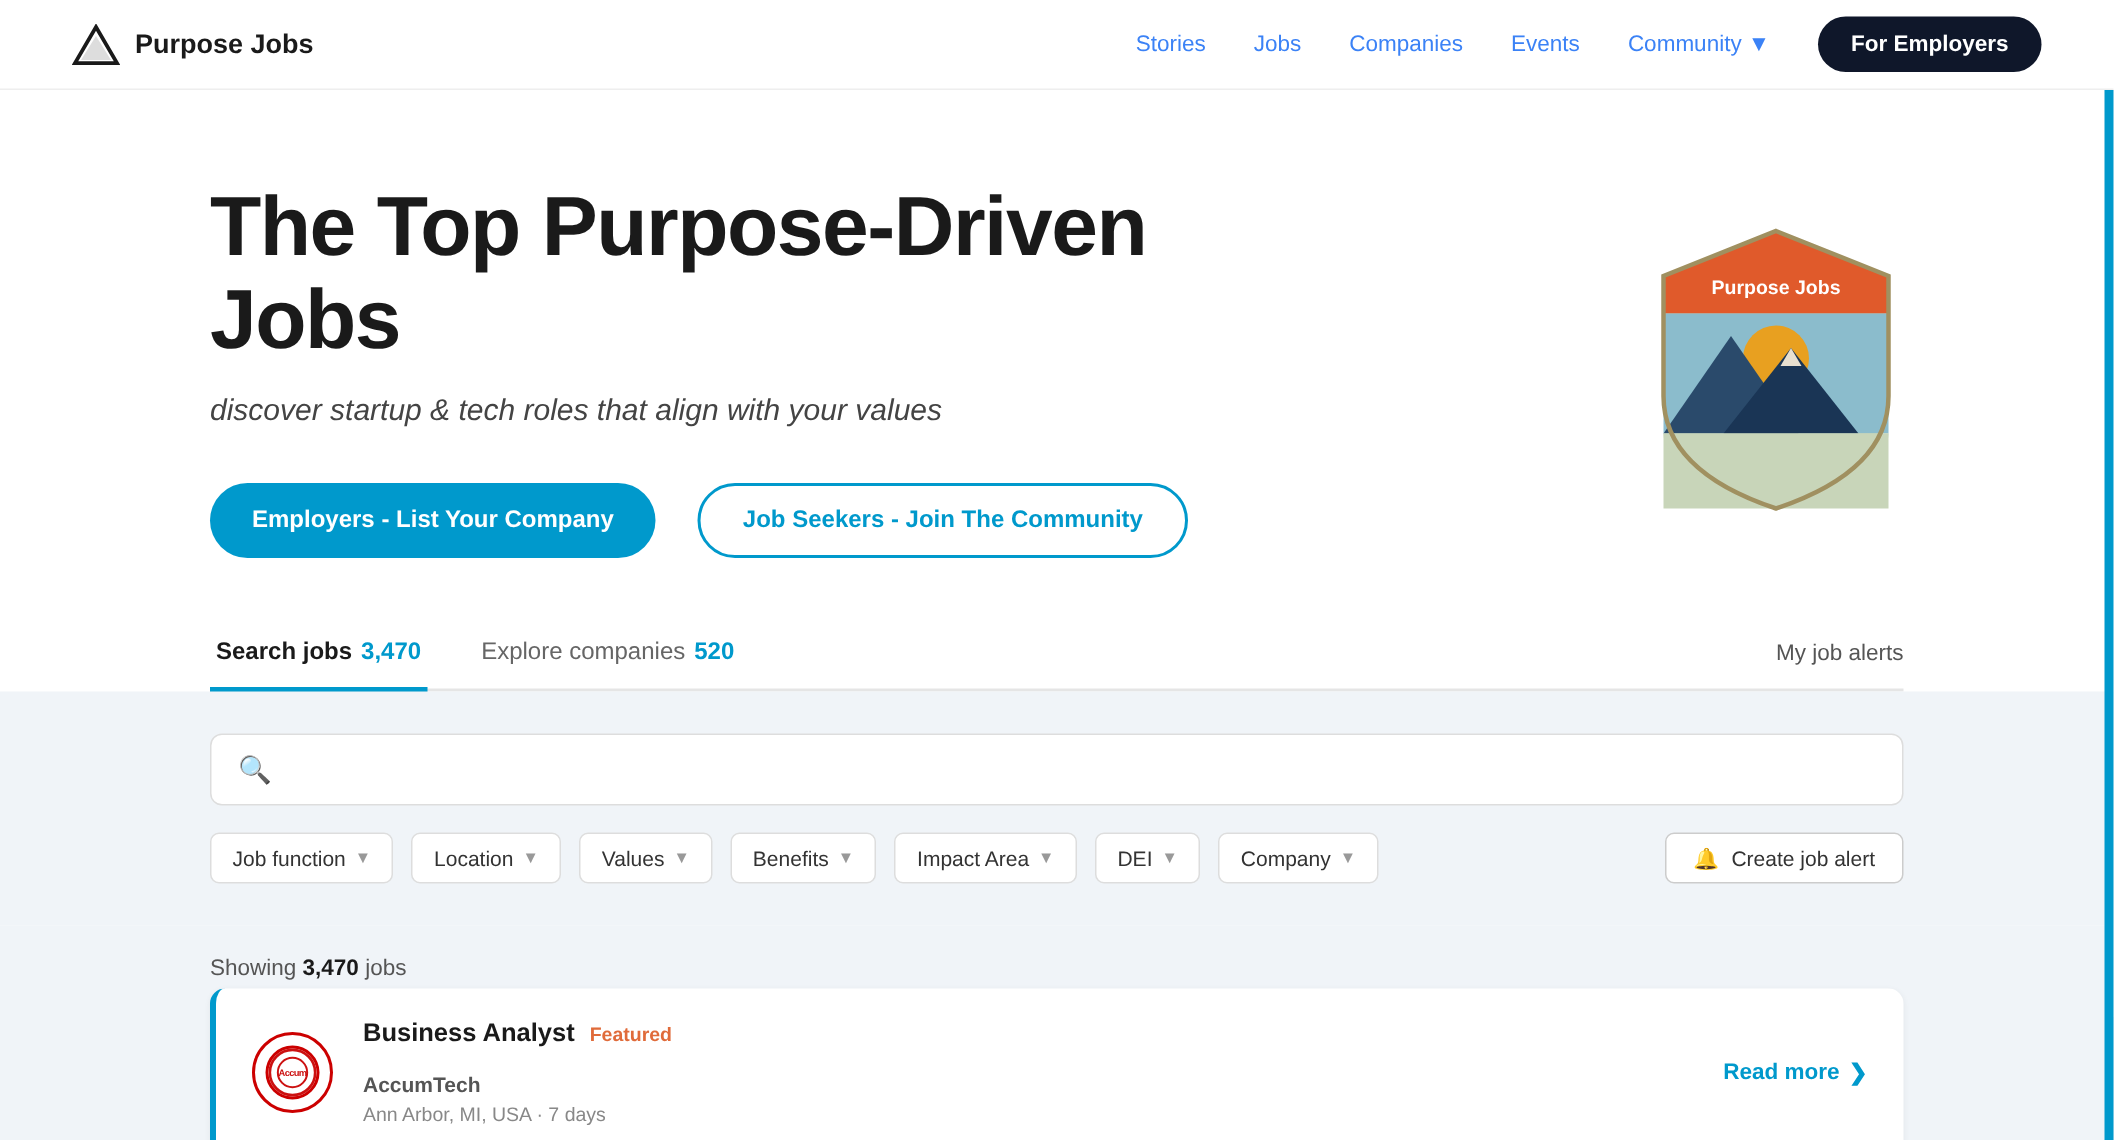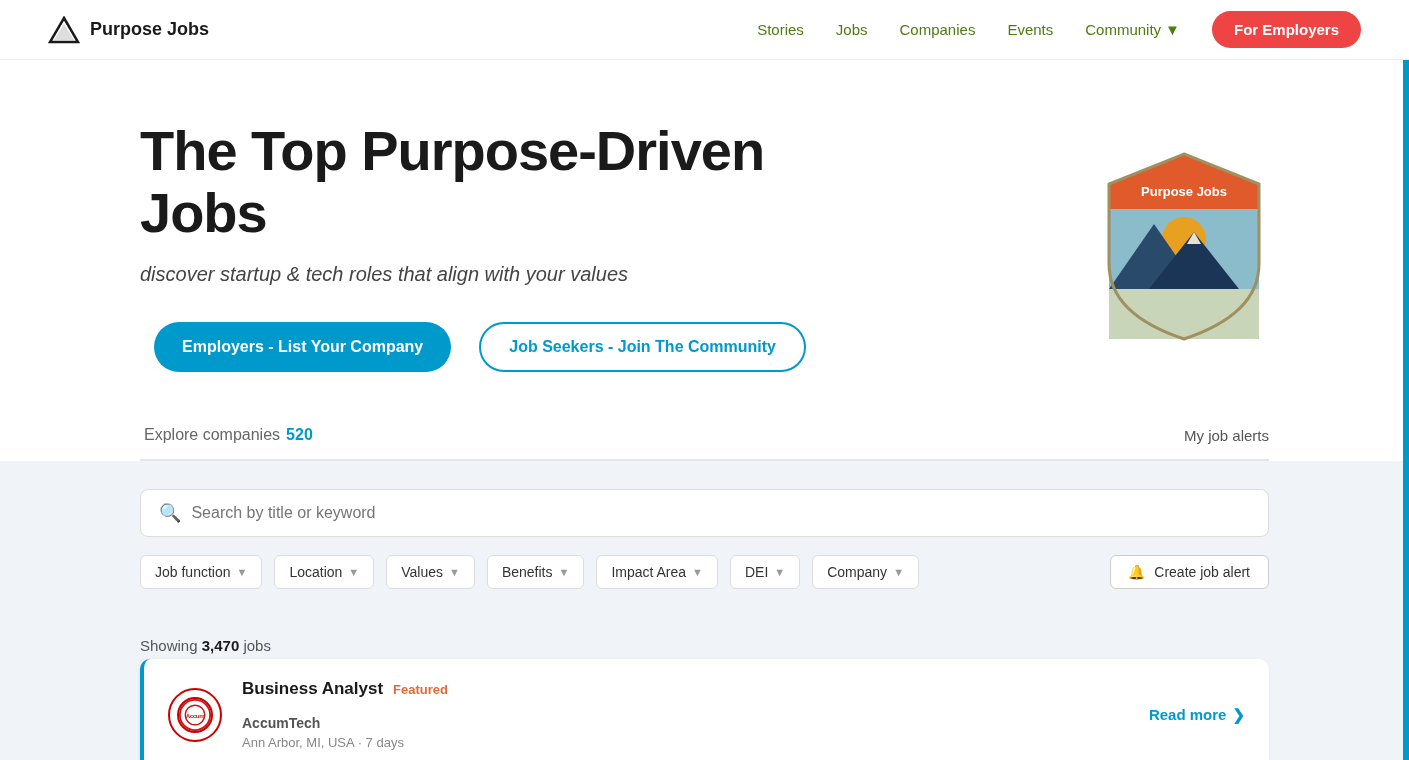--- a/index.html
+++ b/index.html
@@ -8,35 +8,35 @@
     
     nav {
       display: flex; align-items: center; justify-content: space-between;
       padding: 0 48px; height: 60px; border-bottom: 1px solid #eee;
       position: sticky; top: 0; background: #fff; z-index: 100;
     }
     .nav-logo { display: flex; align-items: center; gap: 10px; text-decoration: none; color: #1a1a1a; }
     .nav-logo-icon { width: 32px; height: 28px; }
     .nav-logo-text { font-size: 18px; font-weight: 700; }
     .nav-links { display: flex; align-items: center; gap: 32px; }
-    .nav-link { text-decoration: none; color: #4d7c0f; font-size: 15px; background: none; border: none; cursor: pointer; display: flex; align-items: center; gap: 4px; }
+    .nav-link { text-decoration: none; color: #3b82f6; font-size: 15px; background: none; border: none; cursor: pointer; display: flex; align-items: center; gap: 4px; }
     .nav-btn-employer {
-      background: #ef4444; color: #fff; border: none; border-radius: 24px;
+      background: #0f172a; color: #fff; border: none; border-radius: 24px;
       padding: 10px 22px; font-size: 15px; font-weight: 600; cursor: pointer;
     }
 
     
     .hero {
       display: flex; align-items: center; justify-content: space-between;
       padding: 60px 140px 40px 140px; max-width: 1409px; margin: 0 auto;
     }
     .hero-content { flex: 1; max-width: 680px; }
     .hero-title { font-size: 56px; font-weight: 900; line-height: 1.1; letter-spacing: -1px; margin-bottom: 20px; }
     .hero-subtitle { font-size: 20px; color: #444; margin-bottom: 36px; font-style: italic; }
-    .hero-buttons { display: flex; gap: 28px; flex-wrap: wrap; justify-content: center; }
+    .hero-buttons { display: flex; gap: 28px; flex-wrap: wrap; }
     .btn-employers {
       background: #0099cc; color: #fff; border: none; border-radius: 28px;
       padding: 14px 28px; font-size: 16px; font-weight: 700; cursor: pointer;
     }
     .btn-jobseekers {
       background: #fff; color: #0099cc; border: 2px solid #0099cc; border-radius: 28px;
       padding: 14px 28px; font-size: 16px; font-weight: 700; cursor: pointer;
     }
     .hero-badge { flex-shrink: 0; margin-left: 40px; }
 
@@ -182,32 +182,34 @@
       <path d="M10 145 Q10 170 85 195 Q160 170 160 145 Z" fill="#c8d5b9"></path>
 
       <path d="M85 10 L160 40 L160 120 Q160 170 85 195 Q10 170 10 120 L10 40 Z" fill="none" stroke="#a09060" stroke-width="3"></path>
     </svg>
   </div>
 </section>
 
 <div class="tabs-section">
   <div class="tabs-row">
     <div class="tabs-left">
+      <button class="tab active">
+        <span>Search jobs</span><span class="tab-count">3,470</span>
+      </button>
       <button class="tab">
         <span>Explore companies</span><span class="tab-count">520</span>
       </button>
     </div>
     <a class="my-alerts" href="#">My  job alerts</a>
   </div>
 </div>
 
 <div class="search-section">
   <div class="search-bar">
     <span class="search-icon">🔍</span>
-    <input class="search-input" type="text" placeholder="Search by title or keyword" style="">
   </div>
   <div class="filter-row">
     <button class="filter-btn">
       <span>Job function</span>
       <span class="filter-chevron">▼</span>
     </button>
     <button class="filter-btn">
       <span>Location</span>
       <span class="filter-chevron">▼</span>
     </button>

